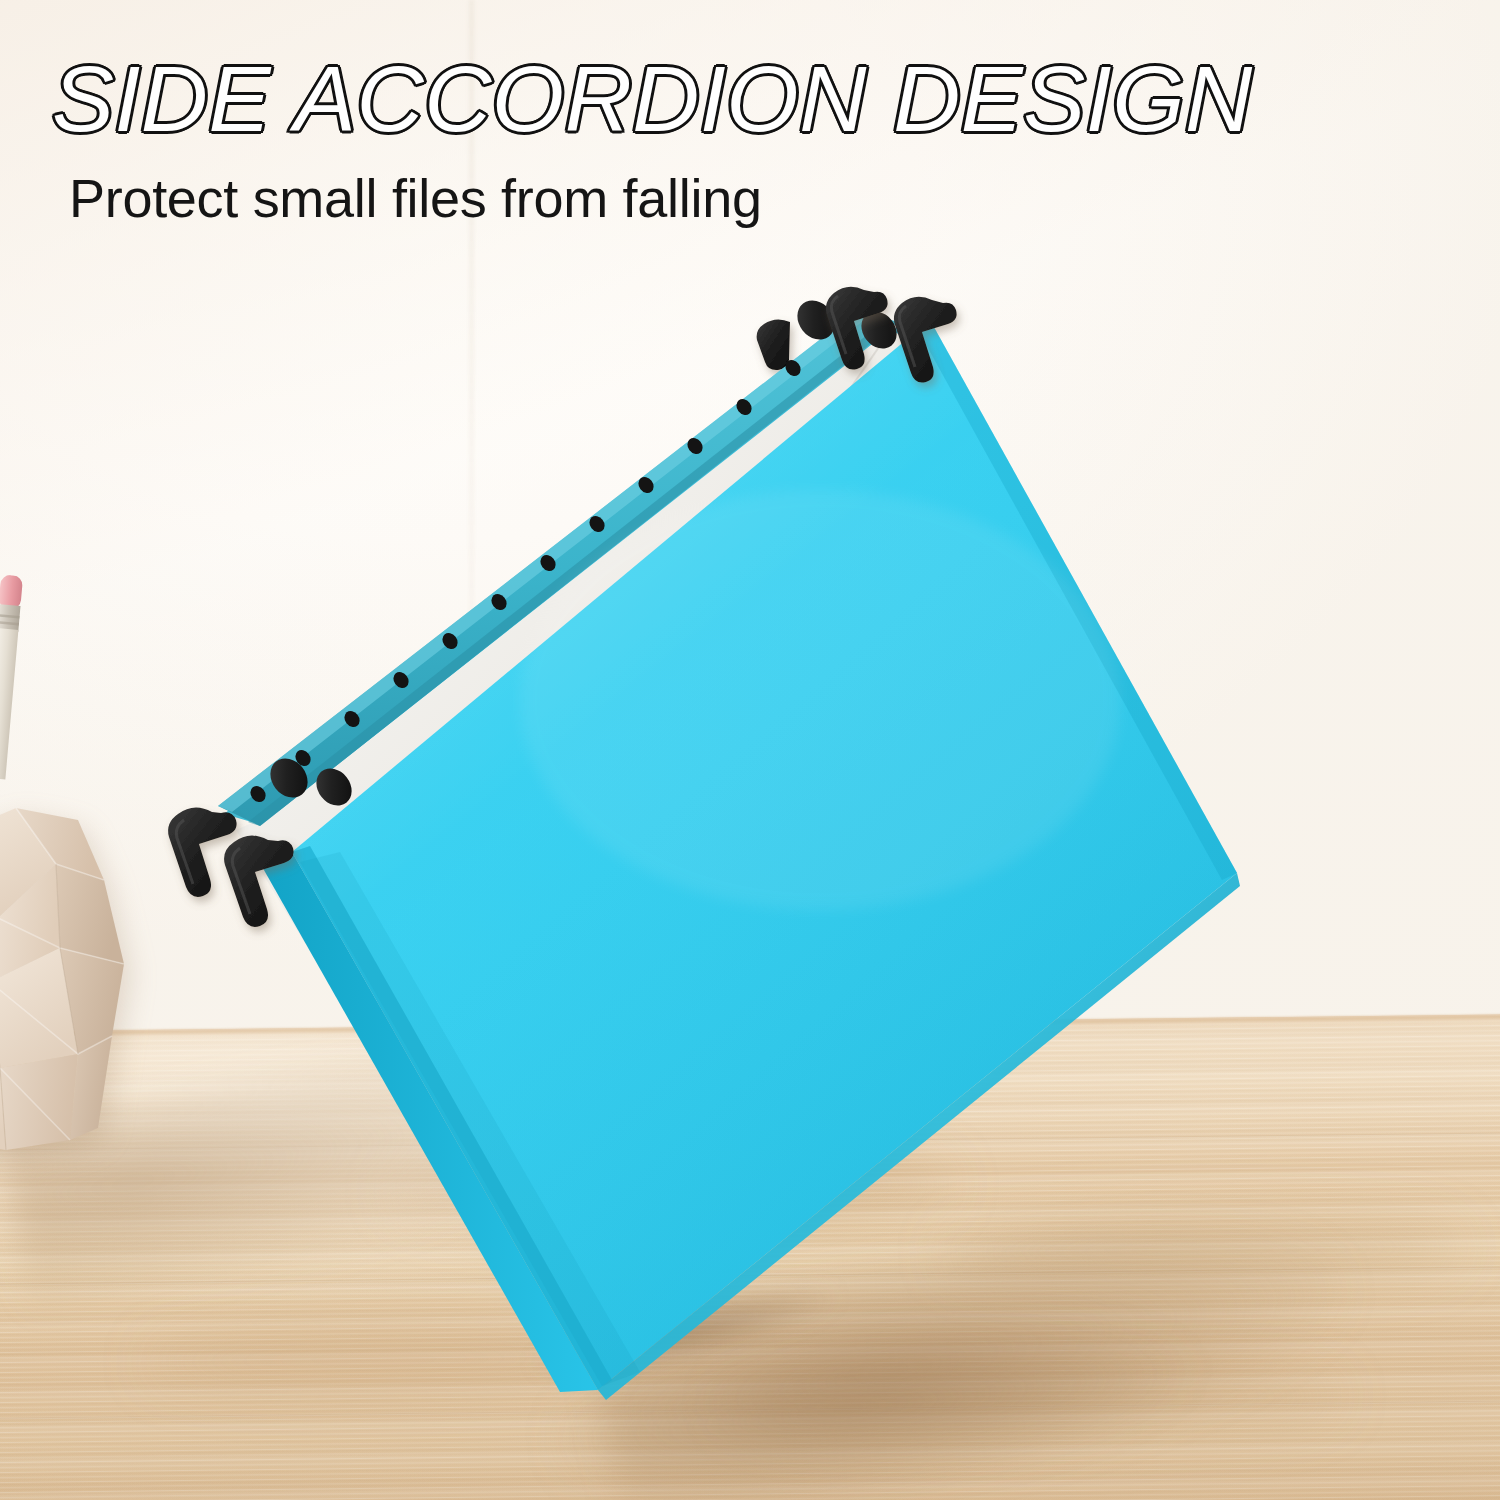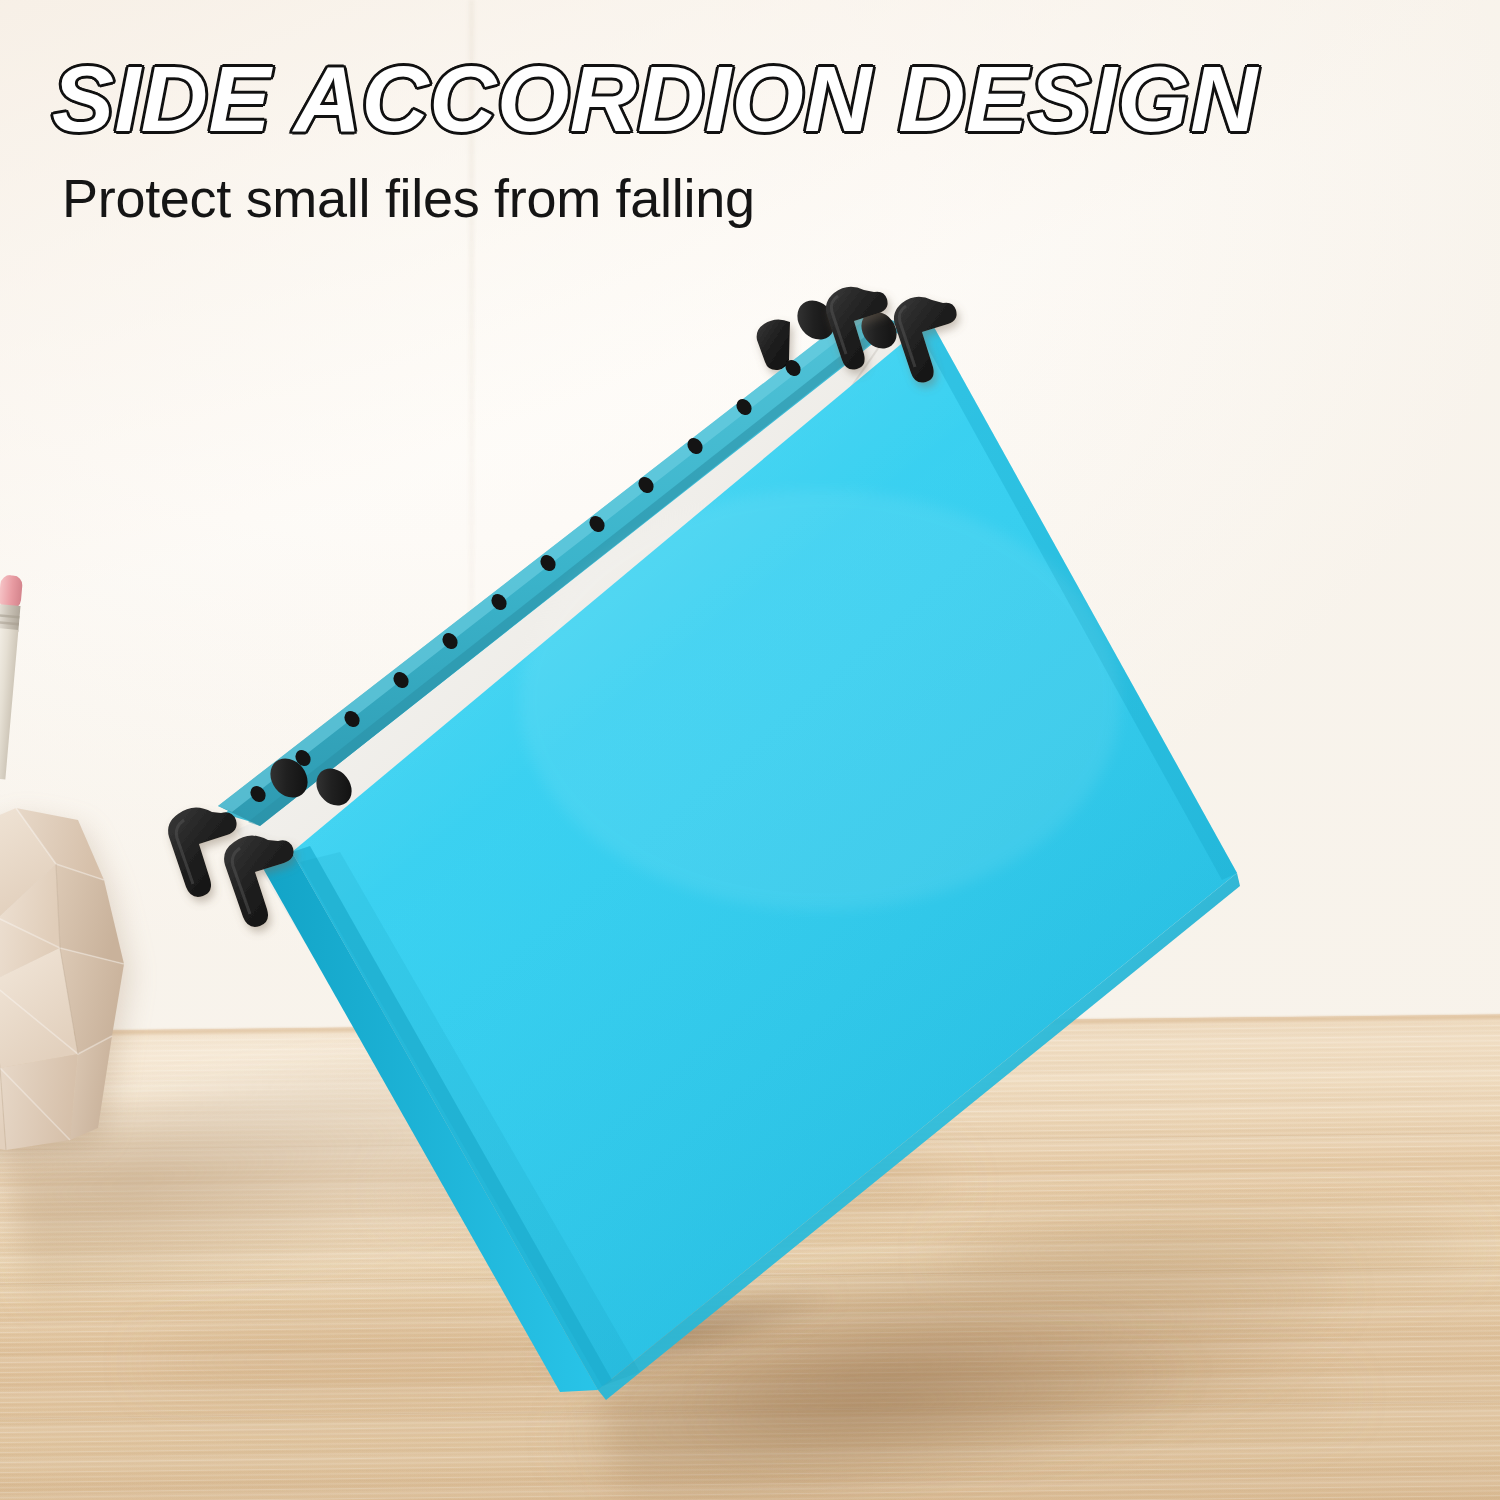--- a/index.html
+++ b/index.html
@@ -183,34 +183,34 @@
   .headline-block {
     position: absolute;
     left: 52px;
     top: 52px;
     width: 1200px;
   }
   .headline {
     margin: 0;
     font-family: "Liberation Sans", sans-serif;
     font-size: 93px;
-    font-weight: 700;
+    font-weight: 400;
     font-style: italic;
     letter-spacing: 0.5px;
     line-height: 1.02;
     color: #ffffff;
     -webkit-text-stroke: 4px #111111;
     paint-order: stroke fill;
     text-shadow:
        3px 0 0 #111, -3px 0 0 #111, 0 3px 0 #111, 0 -3px 0 #111,
        2px 2px 0 #111, -2px 2px 0 #111, 2px -2px 0 #111, -2px -2px 0 #111;
     white-space: nowrap;
   }
   .subhead {
-    margin: 20px 0 0 10px;
+    margin: 20px 0 0 17px;
     font-family: "Liberation Sans", sans-serif;
     font-size: 54px;
     font-weight: 400;
     color: #151515;
     letter-spacing: -0.3px;
     white-space: nowrap;
   }
 </style>
 </head>
 <body>

